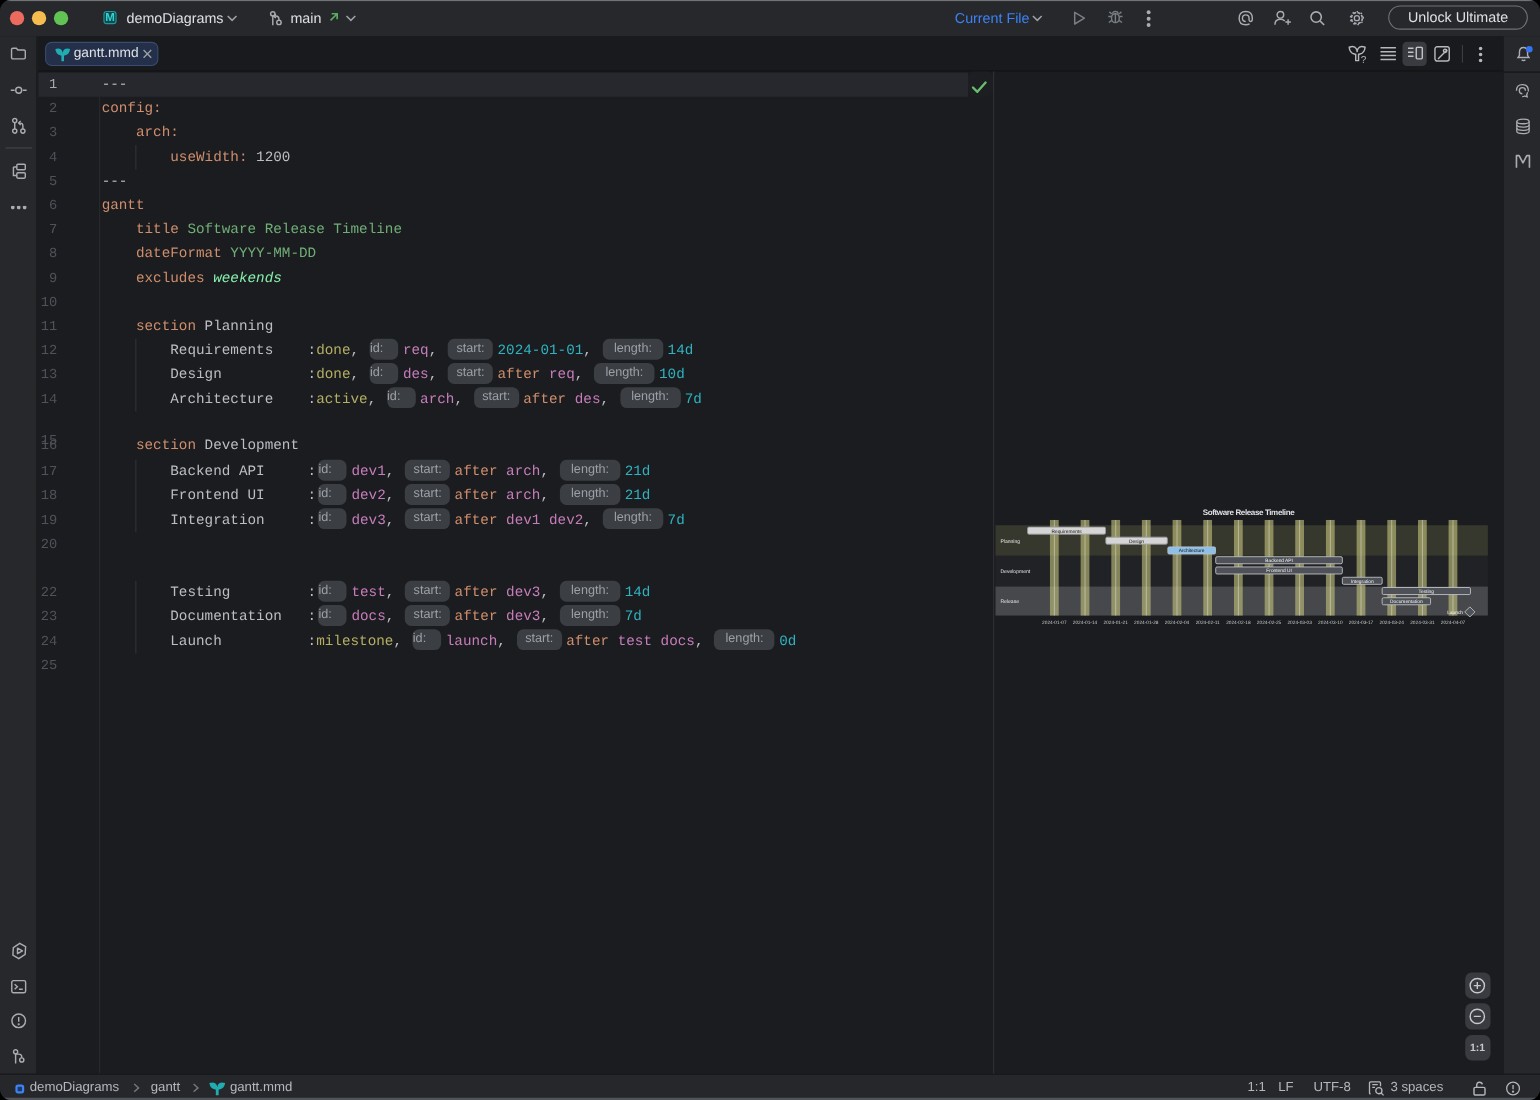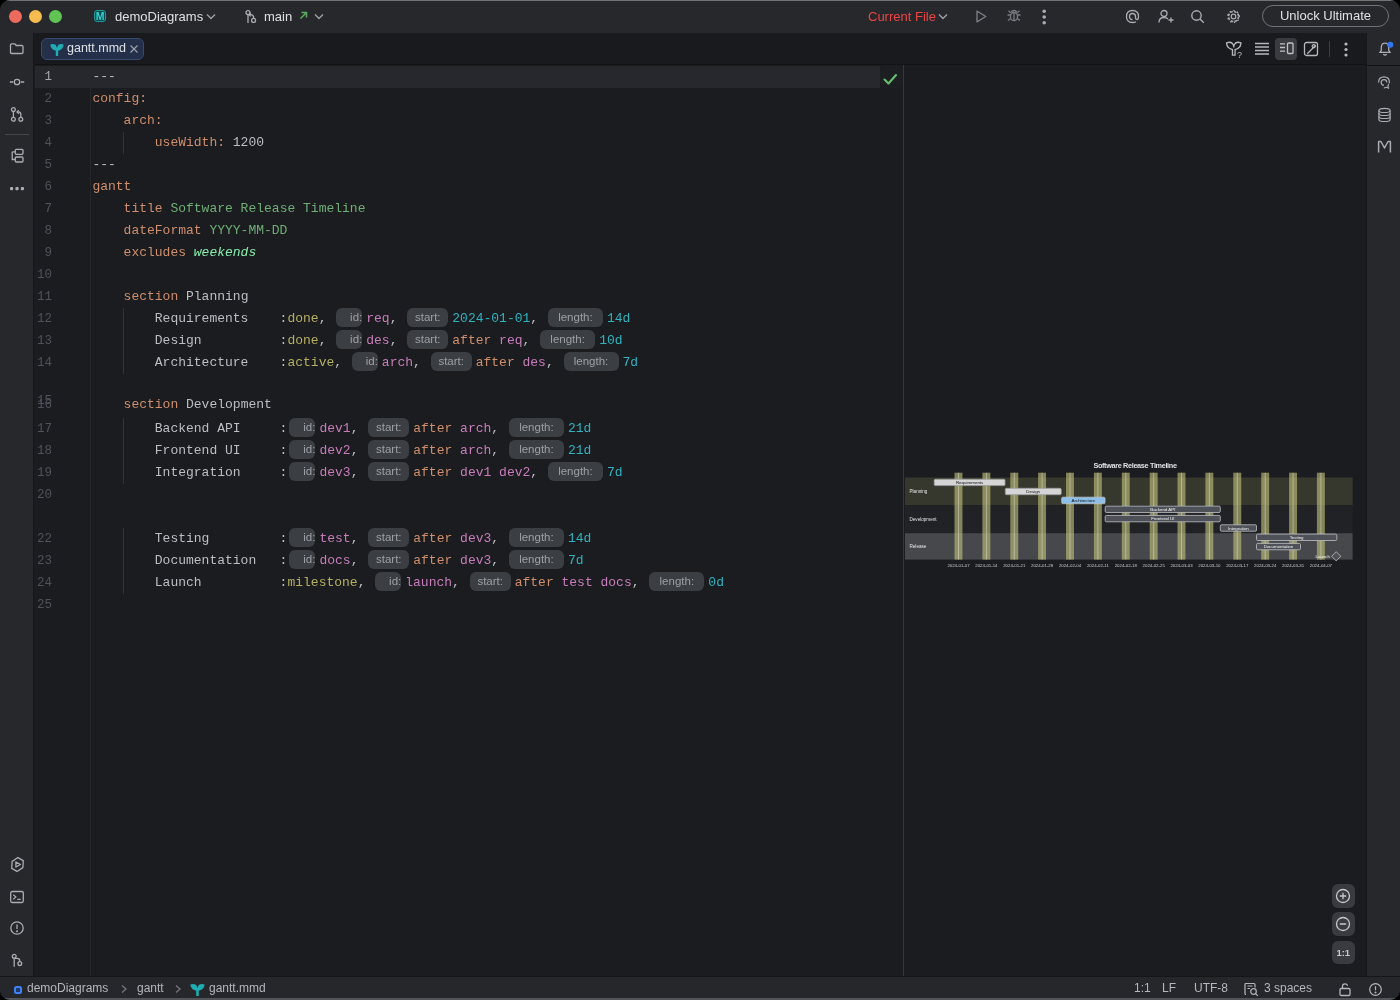--- a/index.html
+++ b/index.html
@@ -25,27 +25,27 @@
 .code { position:absolute; left:57.4px; top:0; white-space:pre; }
 .w { color:#bcbec4; }
 .o { color:#cf8e6d; }
 .g { color:#6fae76; }
 .y { color:#b4af63; }
 .p { color:#c77dbb; }
 .pi { color:#86efac; font-style:italic; }
 .cy { color:#2fb3c0; }
 .pill { display:inline-block; vertical-align:middle; margin:-3px 4px 0 2px; height:19px; line-height:19px; border-radius:6px; background:#3b3e43; color:#9da0a6; font-family:"Liberation Sans", sans-serif; font-size:11.5px; padding:0 6px; }
 .guide { position:absolute; width:1px; background:#30333a; }
-.pid { width:26px; text-align:right; padding:0 !important; }
+.pid { width:26px; text-align:left; padding:0 !important; }
 .pst { width:41px; text-align:center; padding:0 !important; }
 .plen { width:55px; text-align:center; padding:0 !important; }
 .zbtn { position:absolute; left:427.5px; width:23.5px; height:23.5px; background:#393b40; border-radius:6px; }
 .zbtn svg { margin:3.7px; }
 #curline { position:absolute; left:0px; top:0px; width:845px; height:22px; background:#26282e; }
-.hdrtxt { color:#ef4444; font-size:13px; position:absolute; }
+.hdrtxt { color:#3b82f6; font-size:13px; position:absolute; }
 .sbt { position:absolute; top:0; height:23px; line-height:23px; font-size:12px; color:#b4b7bd; }
 </style>
 </head>
 <body>
 <div id="win">
   <div id="header">
     <div class="tl" style="left:9px;background:#ed6a5e;"></div>
     <div class="tl" style="left:29px;background:#f5bd4f;"></div>
     <div class="tl" style="left:49px;background:#61c354;"></div>
     <div class="ic" style="left:94px;top:10px;width:12px;height:12px;background:#0b4a50;border:1px solid #21989b;border-radius:3px;">

